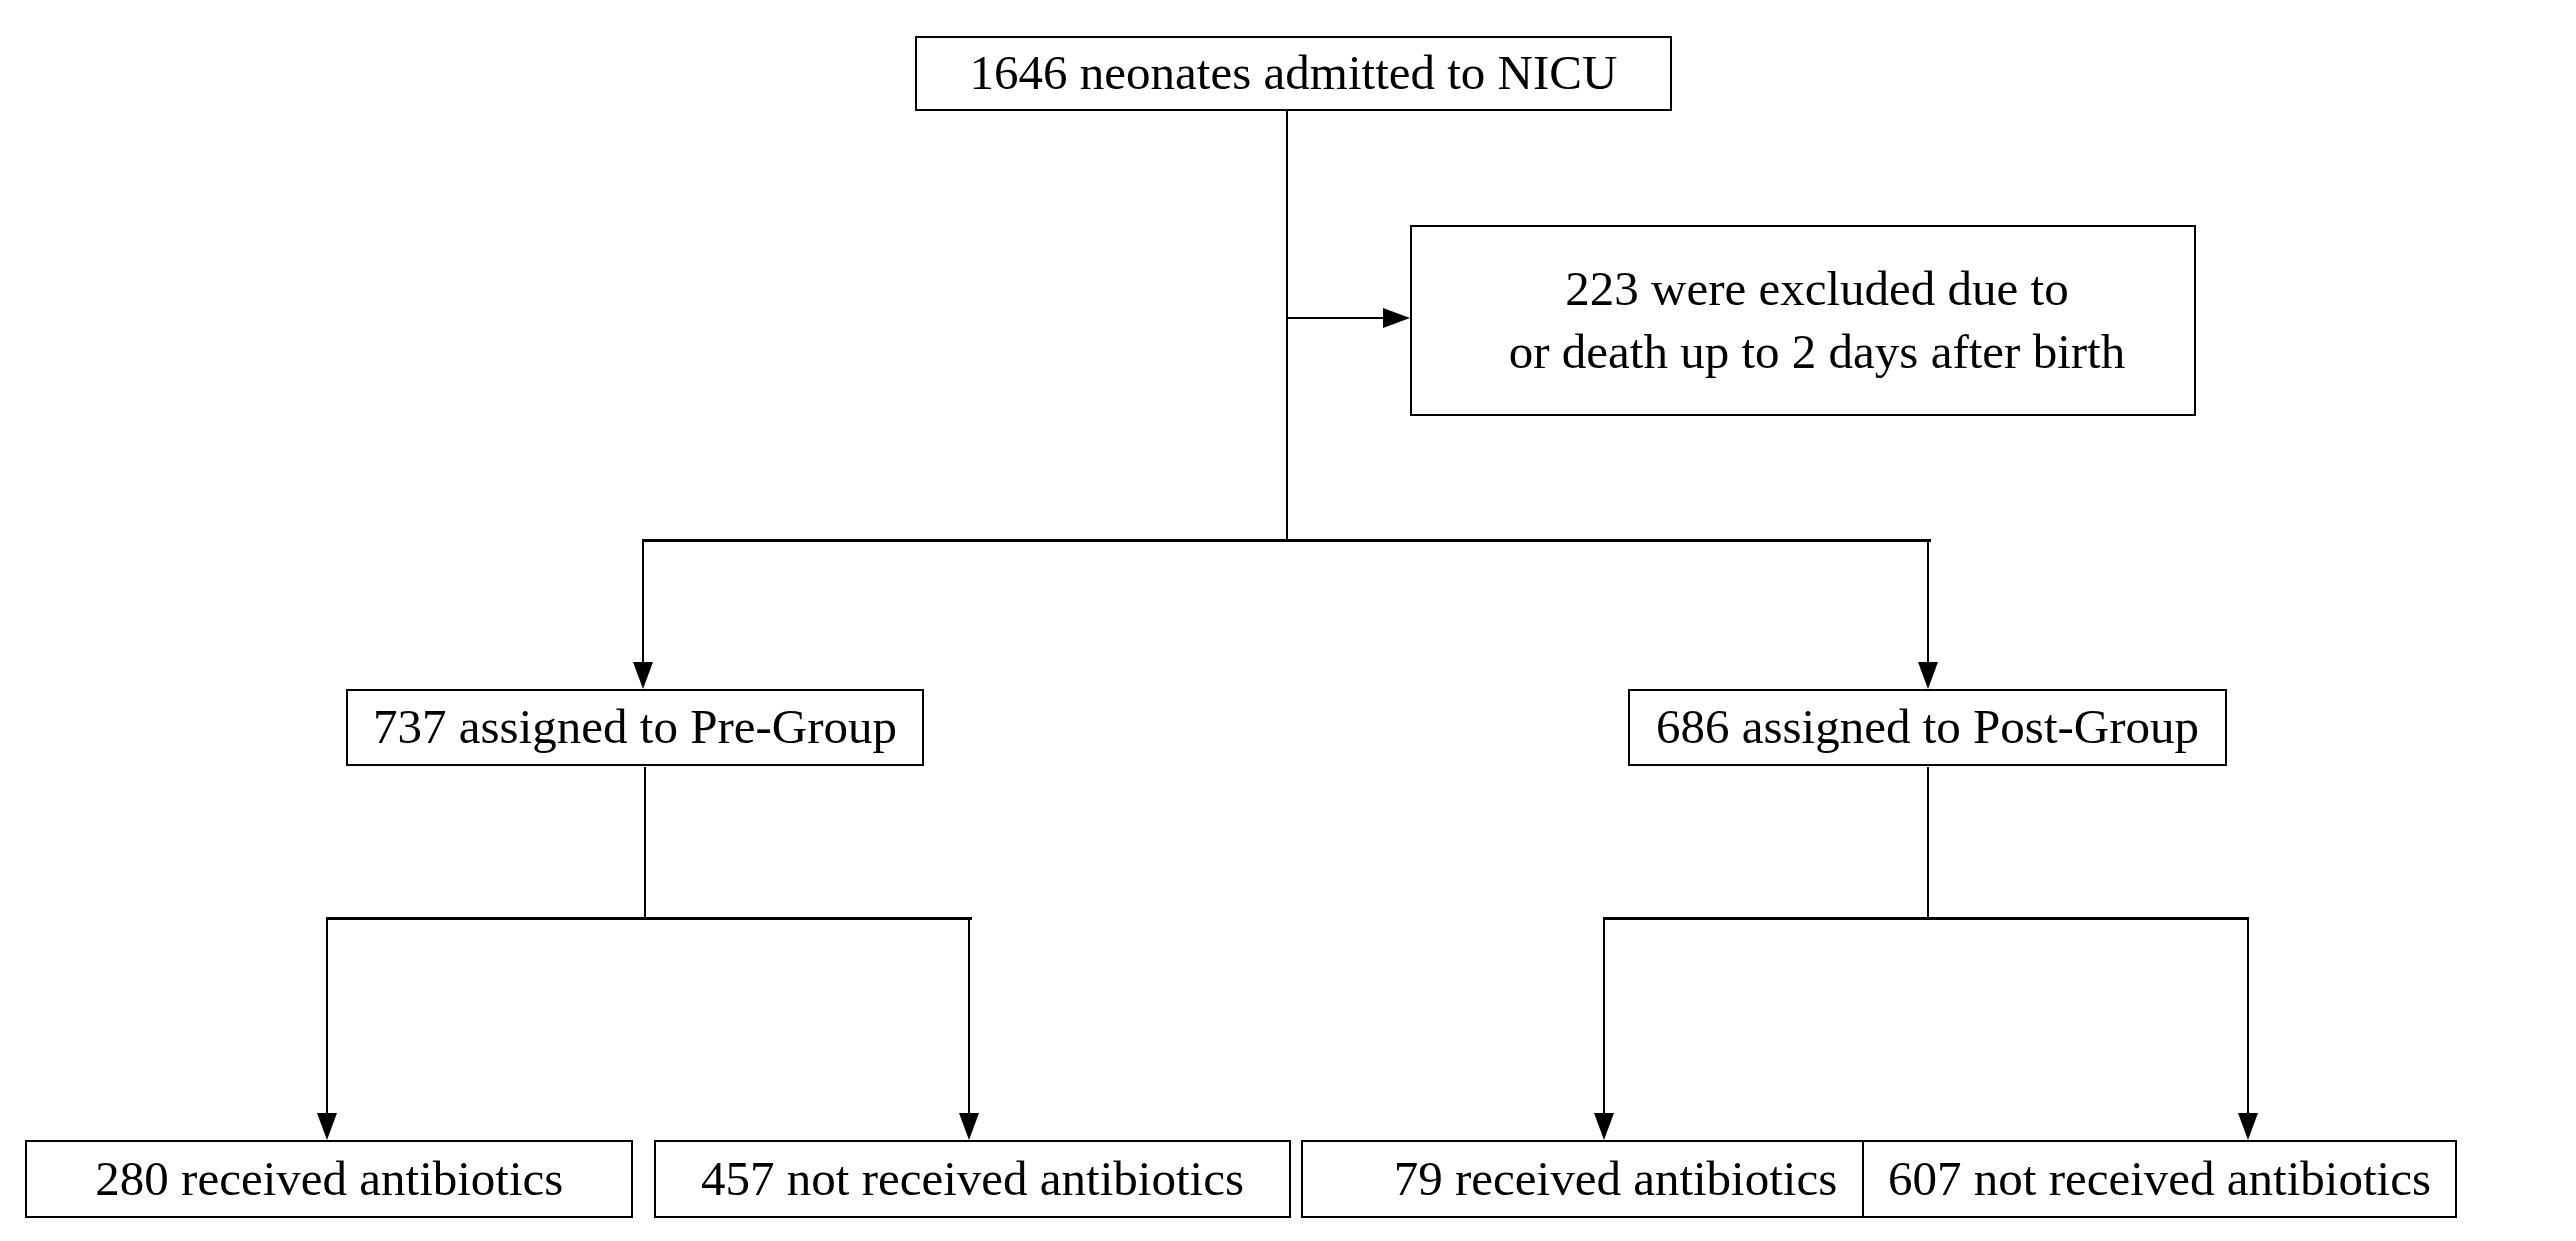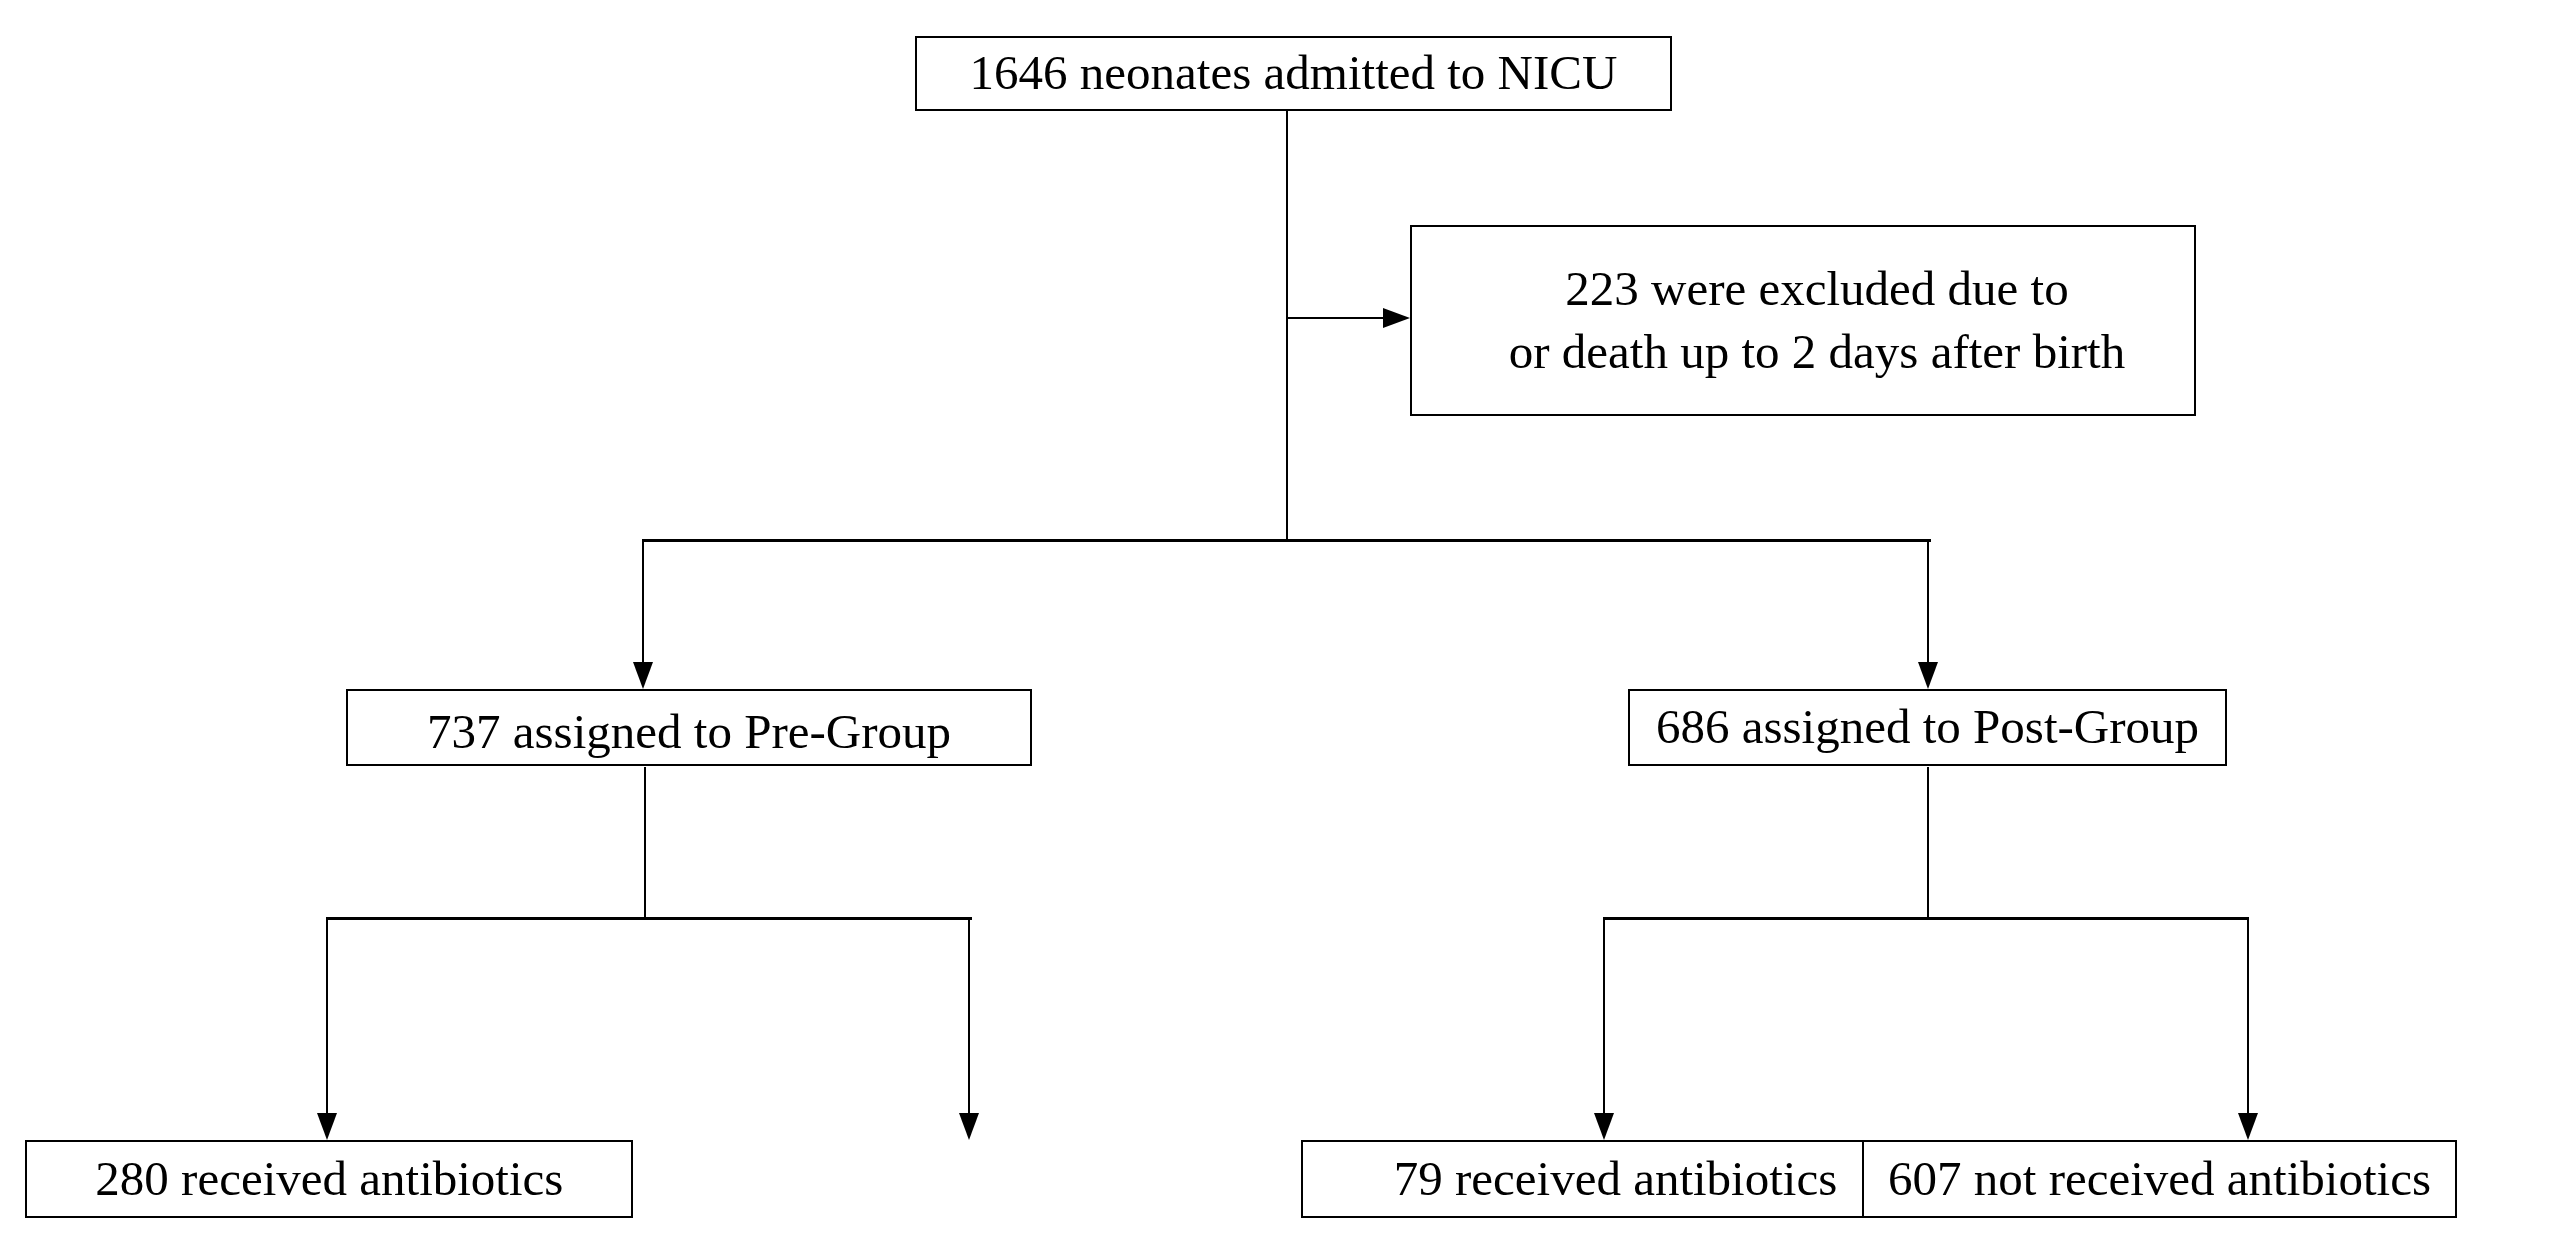--- a/index.html
+++ b/index.html
@@ -22,21 +22,21 @@
     text-align: center;
     font-size: 49px;
     line-height: 1.28;
     white-space: nowrap;
   }
   .node.multiline { white-space: normal; }
   .node.multiline .ln { display: block; margin-left: 28px; }
   
   #box-admitted            { left: 915px; top:   24px; width: 757px; height: 75px; margin-top: 12px; }
   #box-excluded            { left: 1410px; top:  225px; width: 786px; height: 191px; }
-  #box-pre-group           { left:  346px; top: 689px; width: 686px; height: 77px; align-items: flex-end; }
+  #box-pre-group           { left:  346px; top: 689px; width: 578px; height: 77px; }
   #box-post-group          { left: 1628px; top: 689px; width: 599px; height: 77px; }
   #box-pre-antibiotics     { left:   25.4px; top: 1140px; width: 608px; height: 78px; justify-content: center; }
   #box-pre-no-antibiotics  { left: 654px; top: 1140px; width: 637px; height: 78px; }
   #box-post-antibiotics    { left: 1301px; top: 1140px; width: 608px; height: 78px; padding-left: 21px; }
   #box-post-no-antibiotics { left: 1862px; top: 1140px; width: 595px; height: 78px; }
   
   .line { position: absolute; background: #000000; }
   #v-main      { left: 1286px; top:  99px; width:    2.3px; height: 442px; }
   #h-excl      { left: 1286px; top:  317px; width:  97px; height:   2.3px; }
   #h-split     { left: 642px; top:  539px; width: 1289px; height:   2.8px; }
@@ -114,20 +114,23 @@
   </div>
 
   <div class="node" id="box-post-group">
     <span>686 assigned to Post-Group</span>
   </div>
 
   <div class="node" id="box-pre-antibiotics">
     <span>280 received antibiotics</span>
   </div>
 
+  <div class="node" id="box-pre-no-antibiotics">
+    <span>457 not received antibiotics</span>
+  </div>
 
   <div class="node" id="box-post-antibiotics">
     <span>79 received antibiotics</span>
   </div>
 
   <div class="node" id="box-post-no-antibiotics">
     <span>607 not received antibiotics</span>
   </div>
 
 </div>

